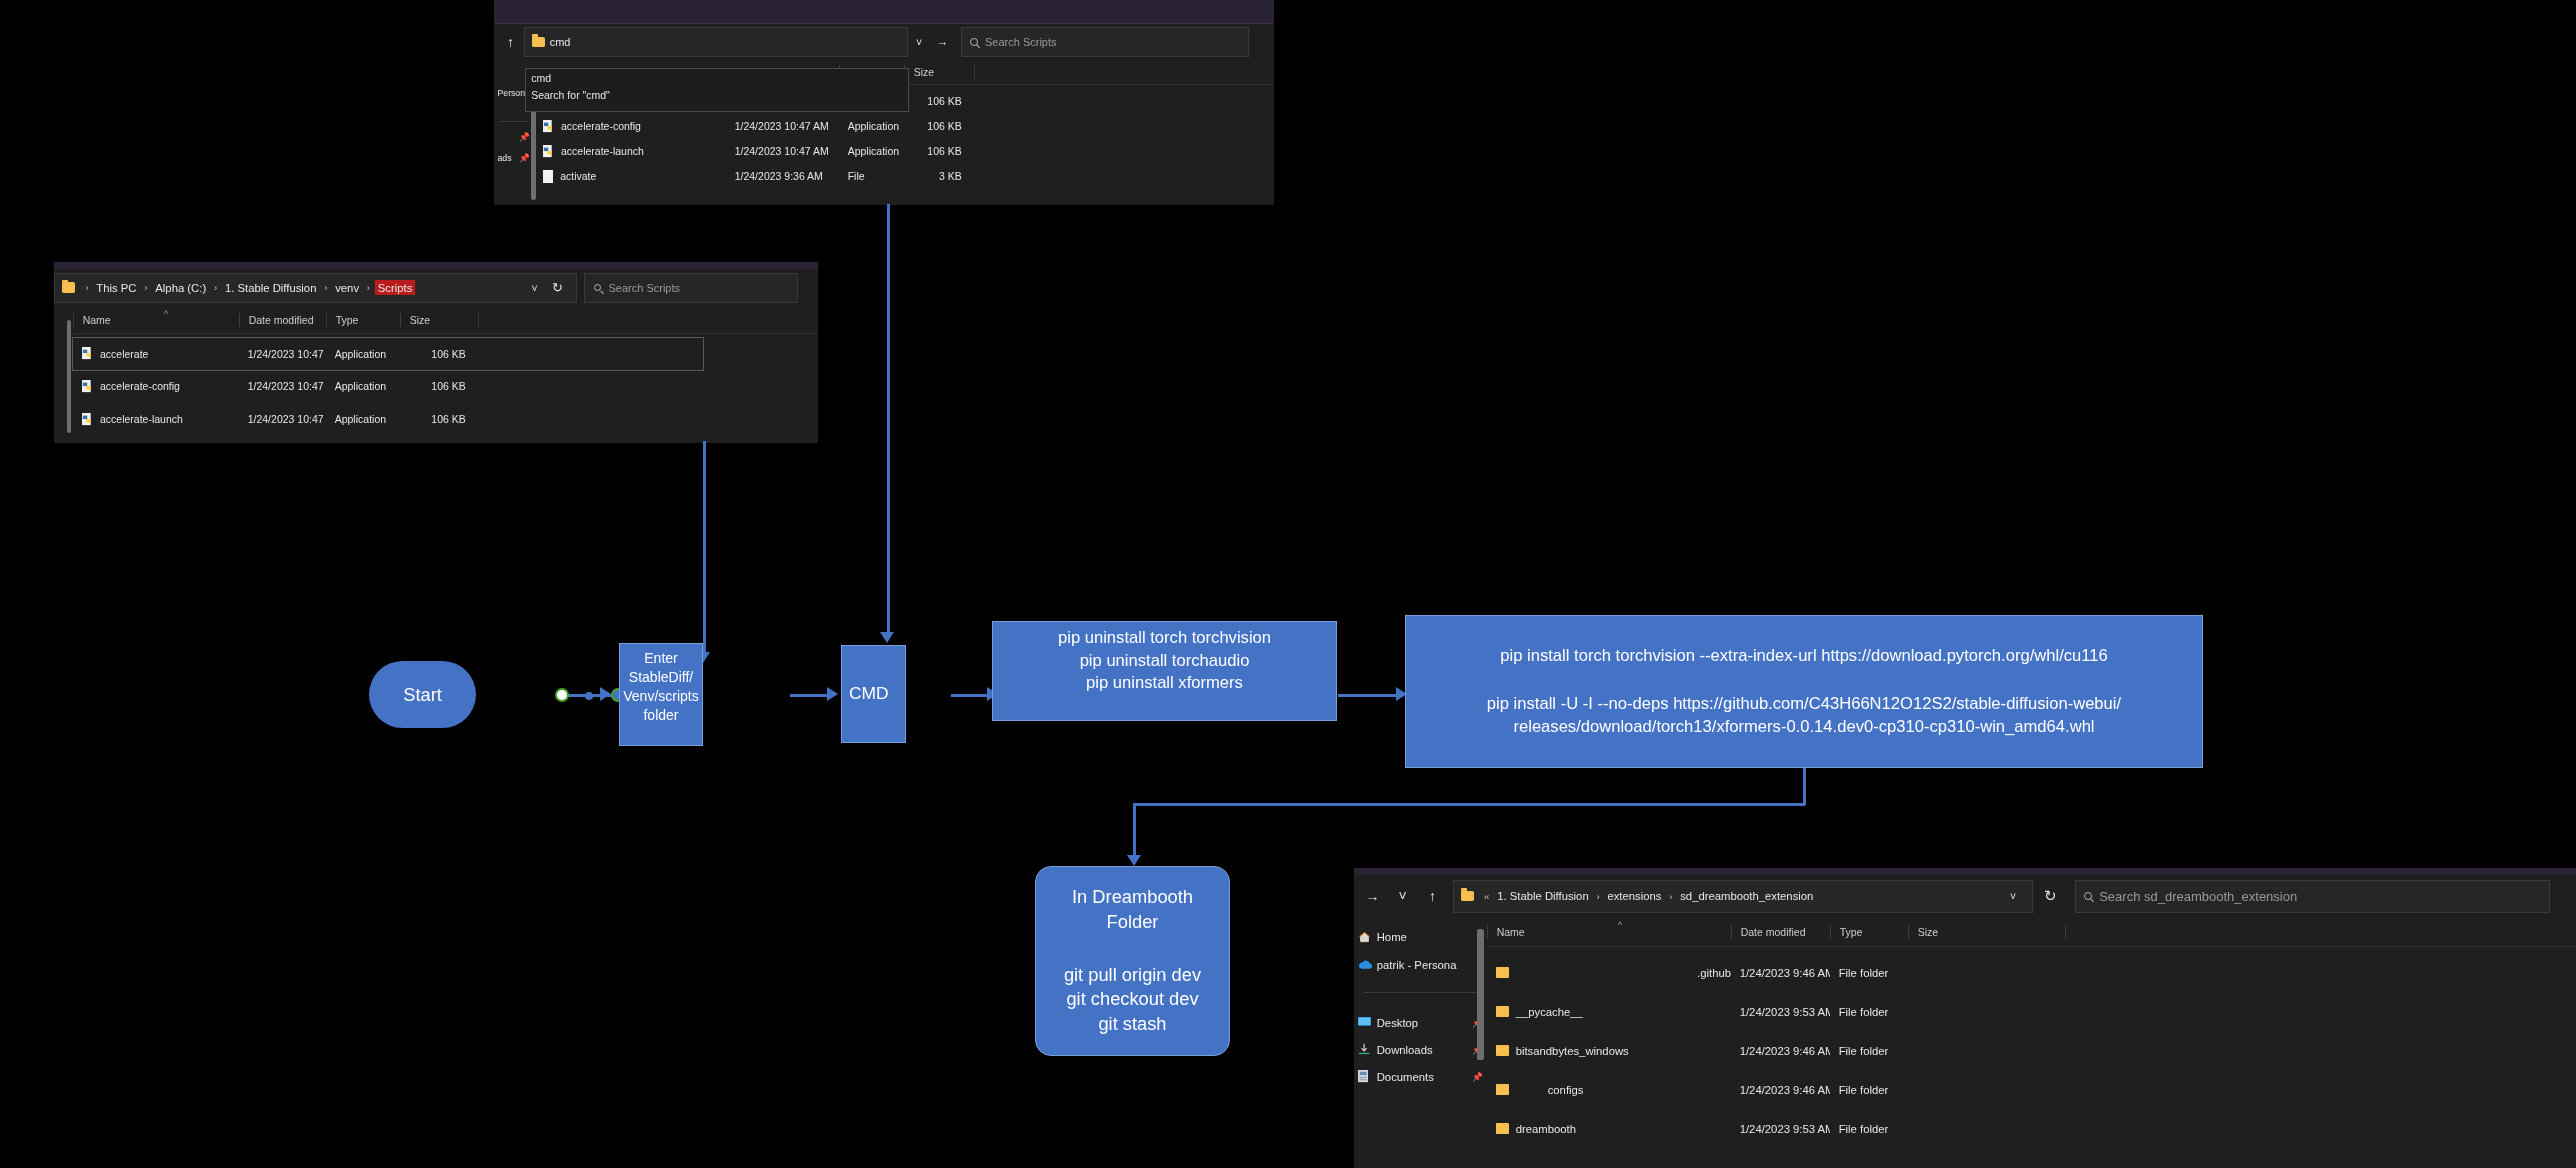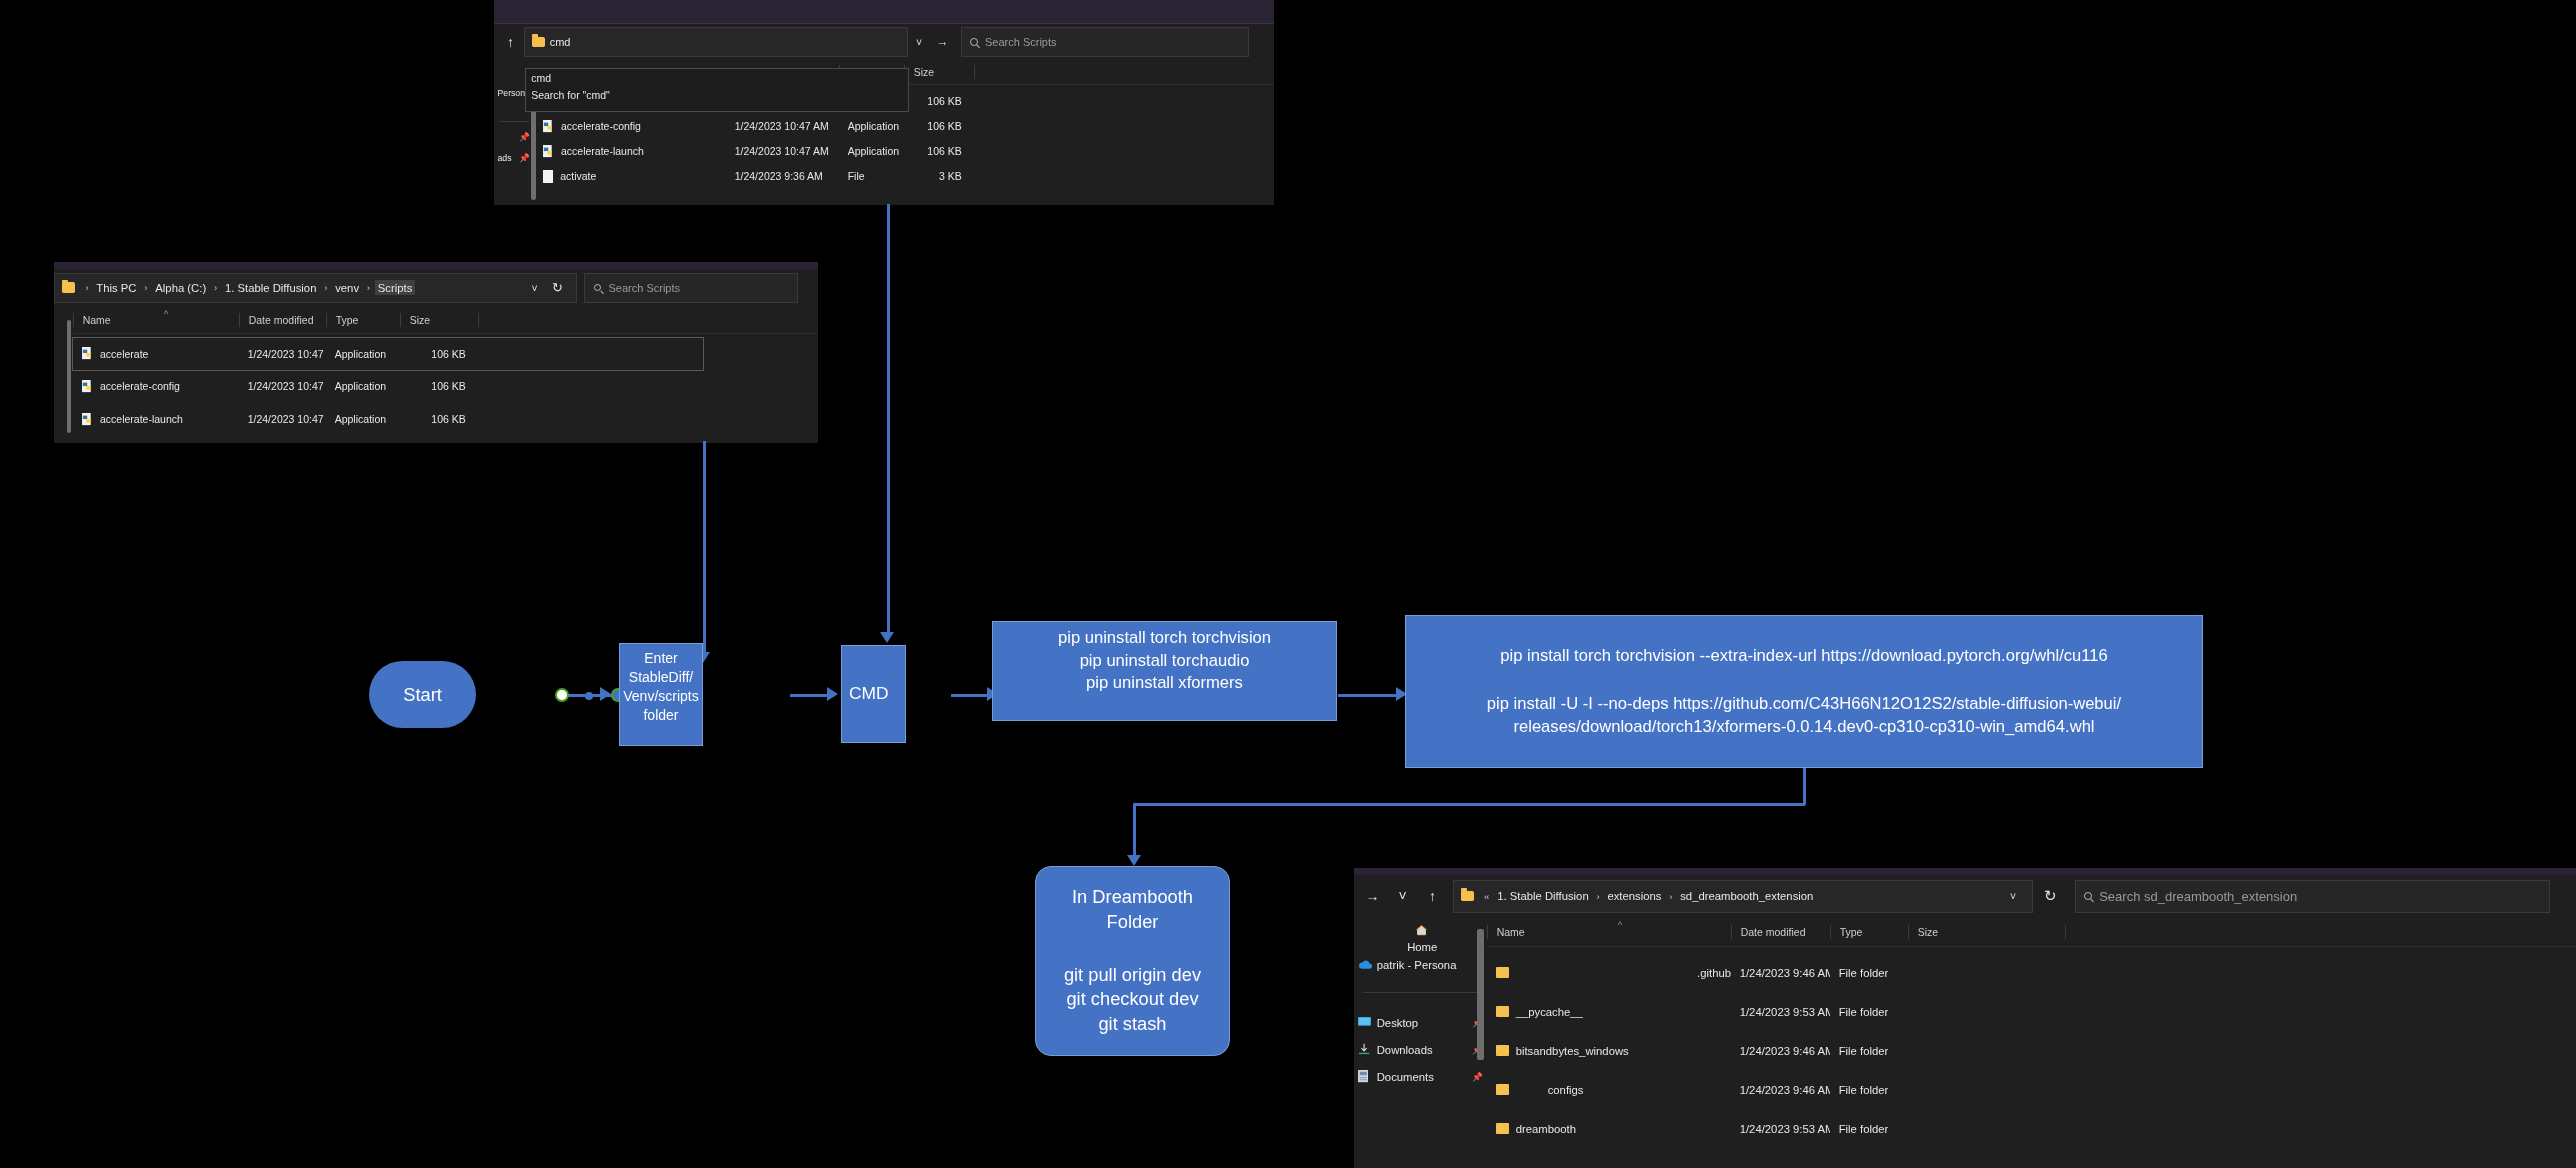--- a/index.html
+++ b/index.html
@@ -32,21 +32,21 @@
     width:13px; height:10.5px; background:#f5c04e; border-radius:0.9px 1.7px 1.7px 1.7px;
     position:relative; flex:0 0 auto;
   }
   .folder-ico:before{
     content:""; position:absolute; left:0; top:-2.6px; width:6.1px; height:2.6px;
     background:#f5c04e; border-radius:0.9px 0.9px 0 0;
   }
   .crumbs { display:flex; align-items:center; color:#e8e8e8; font-size:11.3px; white-space:nowrap; }
   .crumbs .sep { margin:0 5.2px; color:#c9c9c9; font-size:9.6px; }
   .crumbs .seg { padding:1.7px 2.6px; }
-  .crumbs .seg.cur { background:#404040; }
+  .crumbs .seg.cur { background:#b91c1c; }
   .addr-tail { display:flex; align-items:center; margin-left:auto; }
   .chev { color:#e0e0e0; font-size:10.5px; width:23px; text-align:center; }
   .refresh { color:#e0e0e0; font-size:13px; width:23px; text-align:center; }
   .search-box {
     display:flex; align-items:center; height:30px; border:0.9px solid #3a3a3a;
     background:#262626; padding:0 8.7px; gap:7px; margin-left:7px;
   }
   .mag {
     width:7.8px; height:7.8px; border:1.2px solid #b9b9b9; border-radius:50%;
     position:relative; flex:0 0 auto;
@@ -330,21 +330,21 @@
       </div>
       <div class="refresh" style="width:35px;font-size:15px;">↻</div>
       <div class="search-box" style="width:475px; height:33px;">
         <span class="mag"></span>
         <span class="search-ph" style="font-size:13px;">Search sd_dreambooth_extension</span>
       </div>
     </div>
 
     <div class="exp-body" style="height:252px;">
       <div class="exp-side" style="width:133px; padding-top:7px;">
-        <div class="side-item" style="height:26px;font-size:11.3px;flex-direction:column;">
+        <div class="side-item" style="height:26px;font-size:11.3px;">
           <span style="width:14px;display:inline-flex;">
             <svg width="13" height="12.2" viewBox="0 0 15 14">
                 <path d="M7.5 1 14 6.5h-2.2V13H3.2V6.5H1z" fill="#e8830c"></path>
                 <path d="M7.5 2.4 12.6 7v5.4H2.4V7z" fill="#d8d8d8"></path>
               </svg>
           </span>
           <span>Home</span>
         </div>
         <div class="side-item" style="height:30px;font-size:11.3px;">
           <span style="width:14px;display:inline-flex;">

